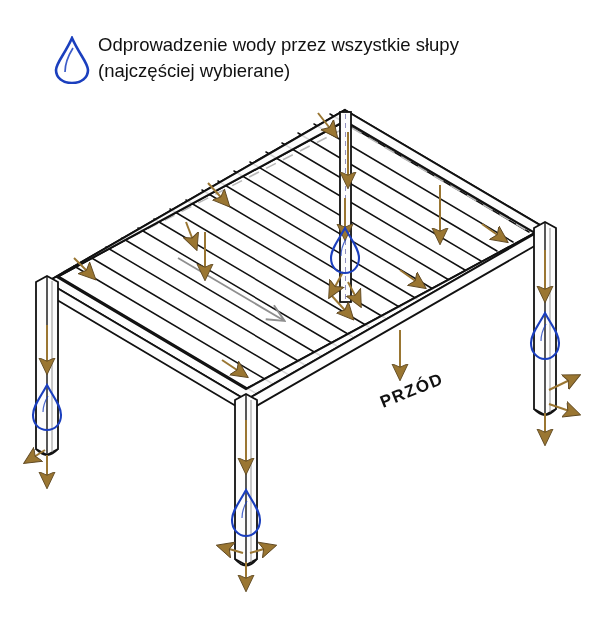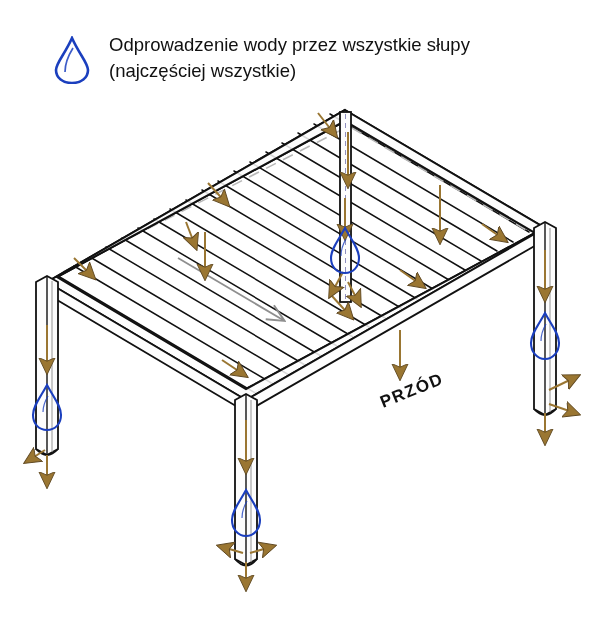--- a/index.html
+++ b/index.html
@@ -11,21 +11,20 @@
     position:relative;
   }
   #stage{position:absolute;left:0;top:0;width:600px;height:627px;}
   #stage svg{position:absolute;left:0;top:0;}
 
   
   .header{
     position:absolute;
     left:98px;top:32px;
     width:470px;
-    margin-left:11px;
   }
   .header .line{
     font-size:18.5px;
     line-height:26px;
     color:#111111;
     white-space:nowrap;
     letter-spacing:0px;
   }
   .dropicon{
     position:absolute;
@@ -208,16 +207,16 @@
 
   <div class="dropicon">
     <svg width="40" height="48" viewBox="0 0 40 48">
       <path d="M20,2 C13,18 4,27 4,34 C4,42 11,47 20,47 C29,47 36,42 36,34 C36,27 27,18 20,2 Z" fill="none" stroke="#1b3fbe" stroke-width="2.6"></path>
       <path d="M13,36 C13,28 16,20 21,12" fill="none" stroke="#1b3fbe" stroke-width="1.7" opacity="0.85"></path>
     </svg>
   </div>
 
   <div class="header">
     <div class="line">Odprowadzenie wody przez wszystkie słupy</div>
-    <div class="line">(najczęściej wszystkie)</div>
+    <div class="line">(najczęściej wybierane)</div>
   </div>
 
 </div>
 
 </body></html>

